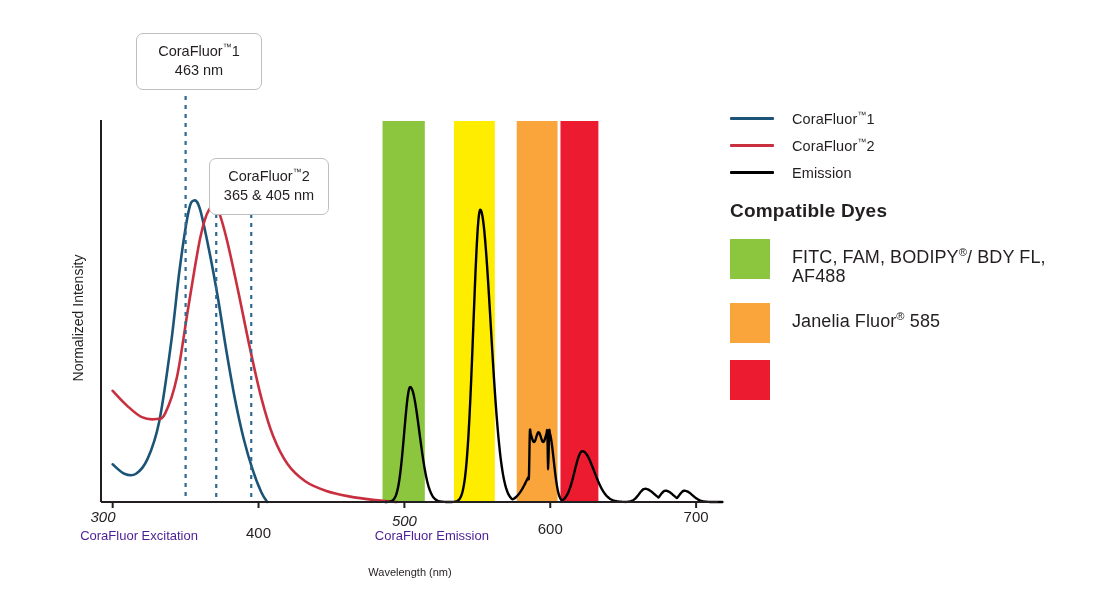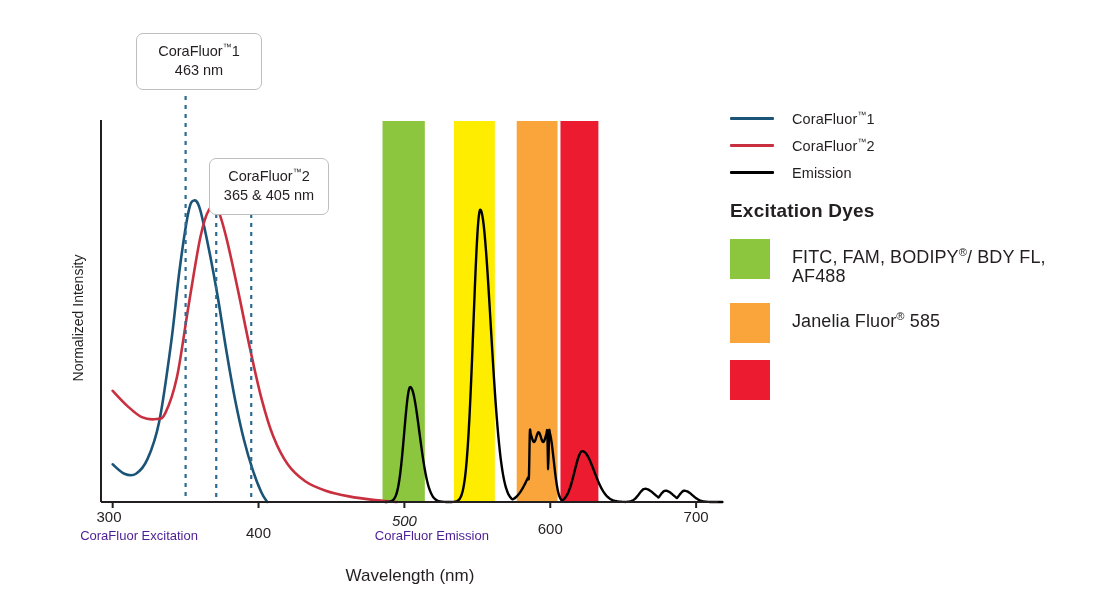--- a/index.html
+++ b/index.html
@@ -21,21 +21,21 @@
   sup{font-size:.62em;vertical-align:super;line-height:0;}
   .anno-box{
     position:absolute;background:#ffffff;border:1px solid #bcbec0;border-radius:7px;
     text-align:center;font-size:14.5px;line-height:19px;color:#231f20;
     padding:8px 12px 9px;box-sizing:border-box;
   }
   #anno1{left:136px;top:33px;width:126px;}
   #anno2{left:209px;top:158px;width:120px;}
   .axis-tick-label{position:absolute;font-size:15px;color:#231f20;text-align:center;width:60px;}
   .axis-group-label{position:absolute;font-size:13px;color:#4c1d95;}
-  #xlabel{position:absolute;left:300px;top:566px;width:220px;text-align:center;font-size:17px;color:#231f20;}
+  #xlabel{position:absolute;left:300px;top:566px;width:220px;text-align:center;font-size:11px;color:#231f20;}
   #ylabel{
     position:absolute;left:-22px;top:310px;width:200px;text-align:center;
     font-size:14px;color:#231f20;transform:rotate(-90deg);transform-origin:center center;
   }
 </style>
 </head>
 <body>
 
 <svg id="figure" viewBox="0 0 1110 612">
   <g id="bands">
@@ -61,21 +61,21 @@
   <g id="ticks">
       <line x1="112.66903073286052" y1="502" x2="112.66903073286052" y2="508" stroke="#231f20" stroke-width="2"></line>
       <line x1="258.531914893617" y1="502" x2="258.531914893617" y2="508" stroke="#231f20" stroke-width="2"></line>
       <line x1="404.39479905437355" y1="502" x2="404.39479905437355" y2="508" stroke="#231f20" stroke-width="2"></line>
       <line x1="550.2576832151301" y1="502" x2="550.2576832151301" y2="508" stroke="#231f20" stroke-width="2"></line>
       <line x1="696.1205673758865" y1="502" x2="696.1205673758865" y2="508" stroke="#231f20" stroke-width="2"></line>
     </g>
 </svg>
 
 <div id="tick-labels">
-    <div class="axis-tick-label" style="left: 79px; top: 508px;">300</div>
+    <div class="axis-tick-label" style="left: 73px; top: 508px; font-style: italic;">300</div>
     <div class="axis-tick-label" style="left: 228.532px; top: 524px;">400</div>
     <div class="axis-tick-label" style="left: 374.395px; top: 512px; font-style: italic;">500</div>
     <div class="axis-tick-label" style="left: 520.258px; top: 520px;">600</div>
     <div class="axis-tick-label" style="left: 666.121px; top: 508px;">700</div>
   </div>
 
 <div class="axis-group-label" id="grp0" style="width: 240px; left: 80.1868px; top: 528px;">CoraFluor Excitation</div>
 <div class="axis-group-label" id="grp1" style="width: 240px; left: 374.83px; top: 528px;">CoraFluor Emission</div>
 
 <div id="xlabel">Wavelength (nm)</div>
@@ -98,21 +98,21 @@
       </div>
       <div class="legend-row">
         <div class="legend-swatch-line" style="background: rgb(200, 48, 63);"></div>
         <div class="legend-line-label">CoraFluor<sup>™</sup>2</div>
       </div>
       <div class="legend-row">
         <div class="legend-swatch-line" style="background: rgb(0, 0, 0);"></div>
         <div class="legend-line-label">Emission</div>
       </div>
     </div>
-  <div class="dyes-title">Excitation Dyes</div>
+  <div class="dyes-title">Compatible Dyes</div>
   <div id="legend-dyes">
       <div class="dye-row">
         <div class="dye-swatch" style="background: rgb(140, 198, 62);"></div>
         <div class="dye-label">FITC, FAM, BODIPY<sup>®</sup>/ BDY FL, AF488</div>
       </div>
       <div class="dye-row">
         <div class="dye-swatch" style="background: rgb(249, 165, 60);"></div>
         <div class="dye-label">Janelia Fluor<sup>®</sup> 585</div>
       </div>
       <div class="dye-row">

